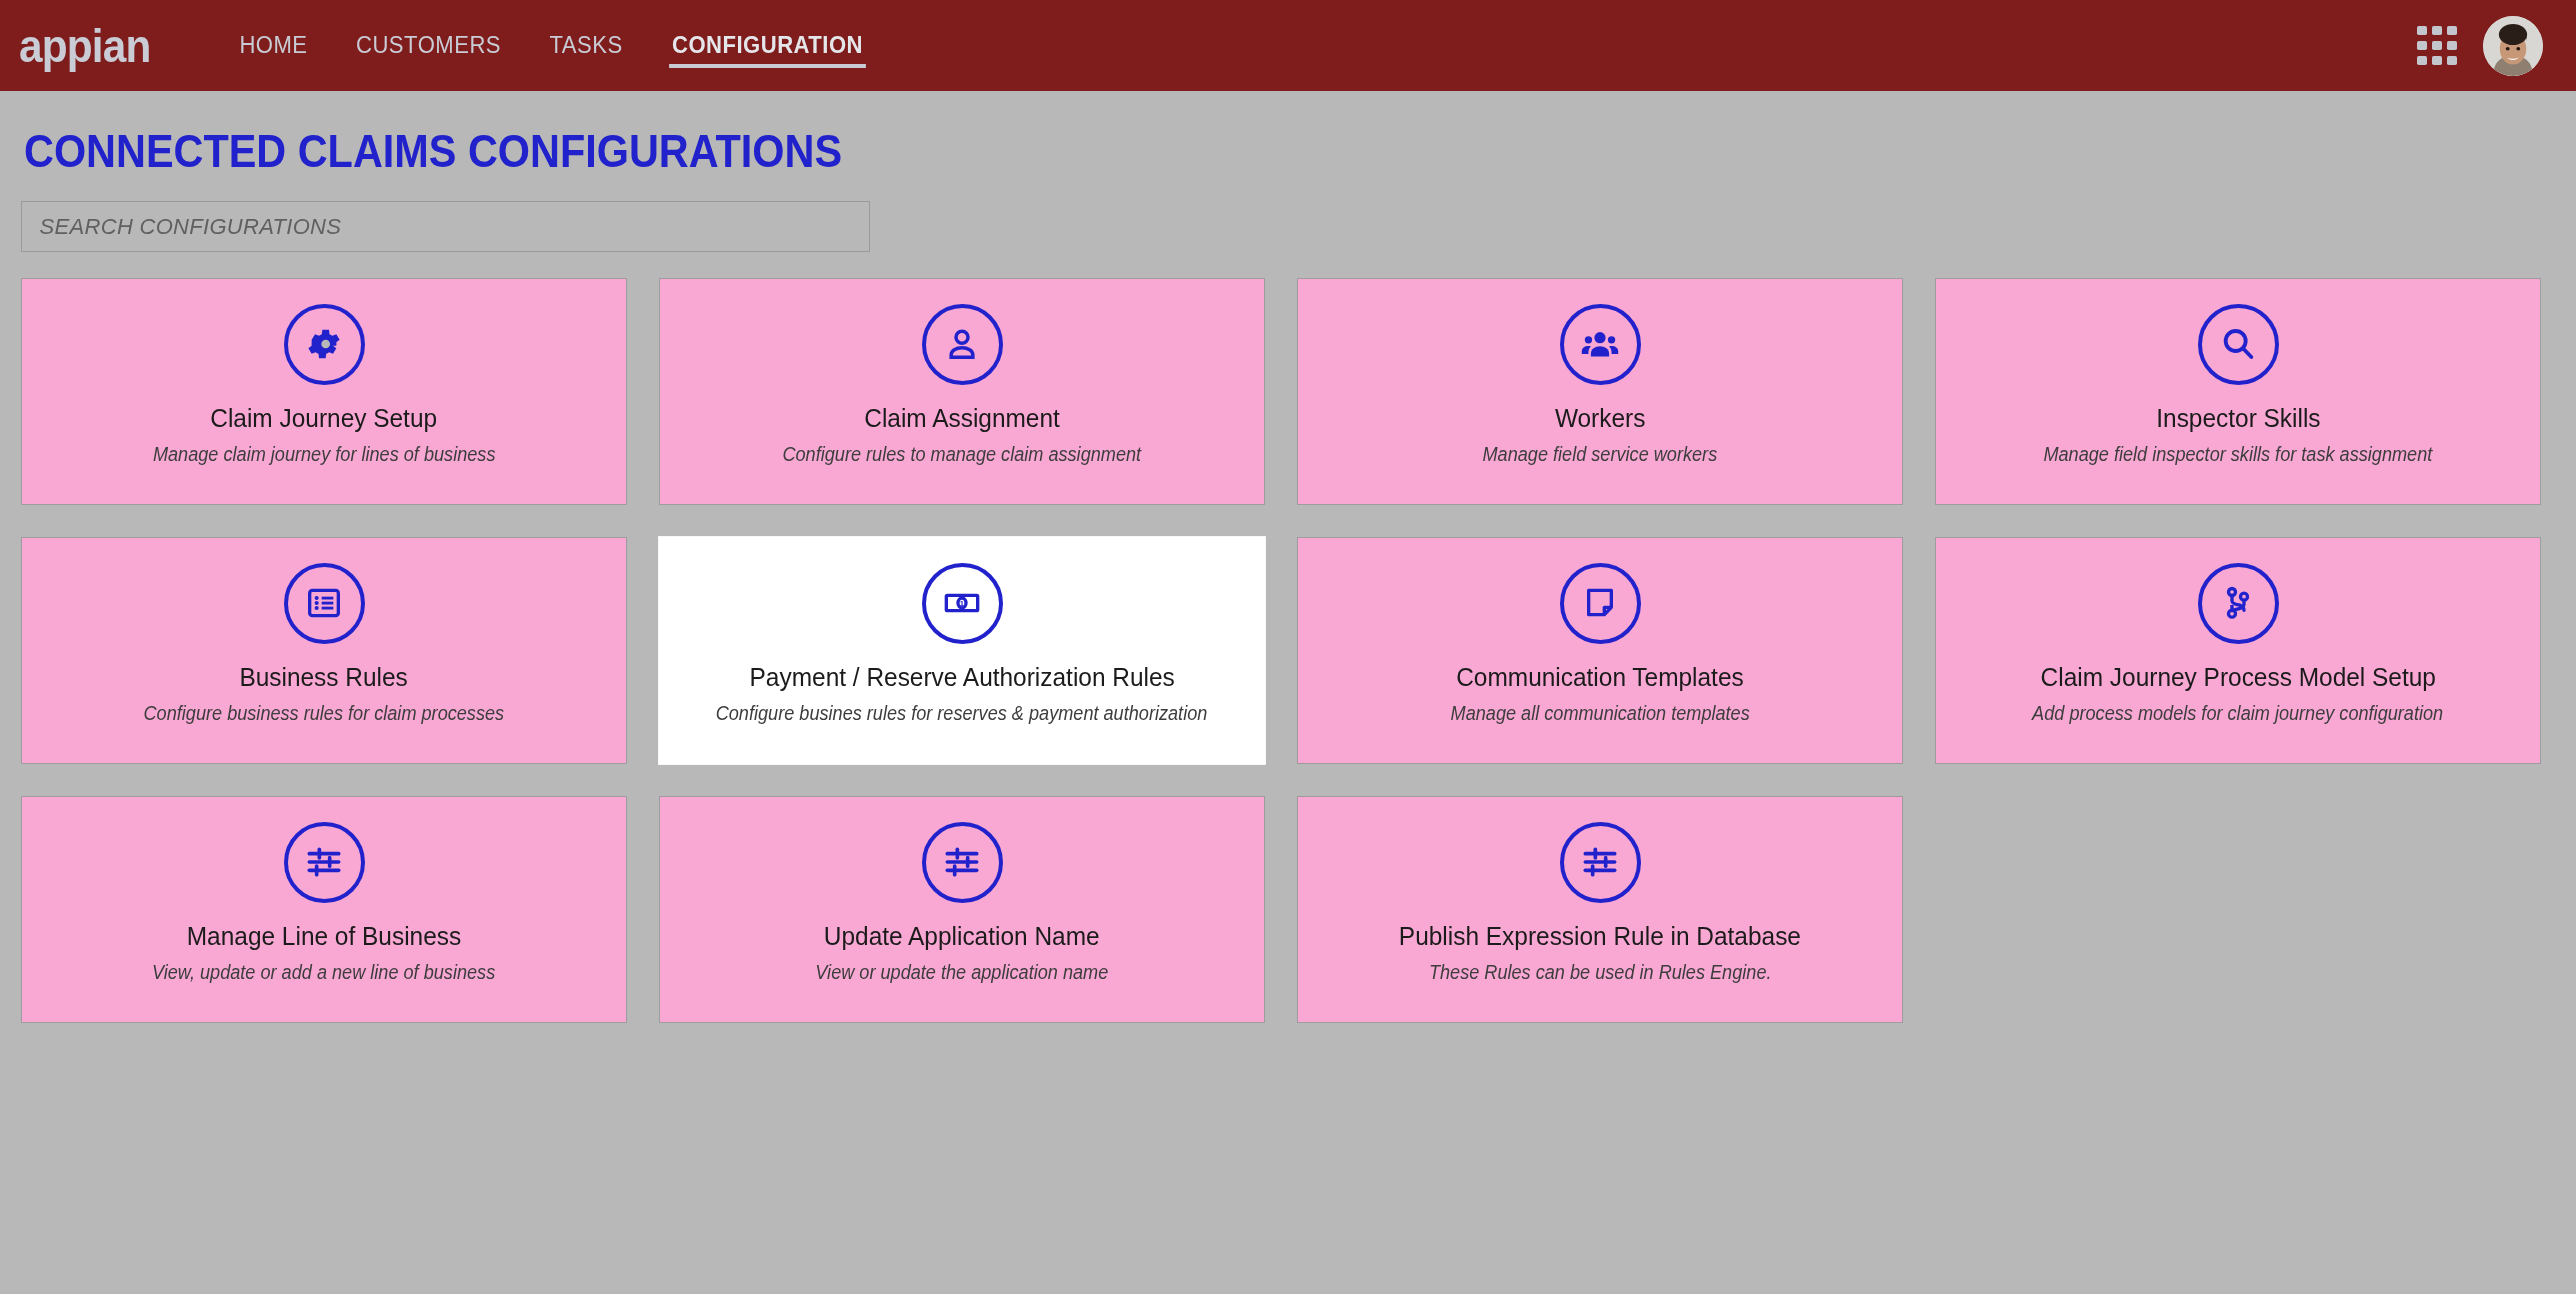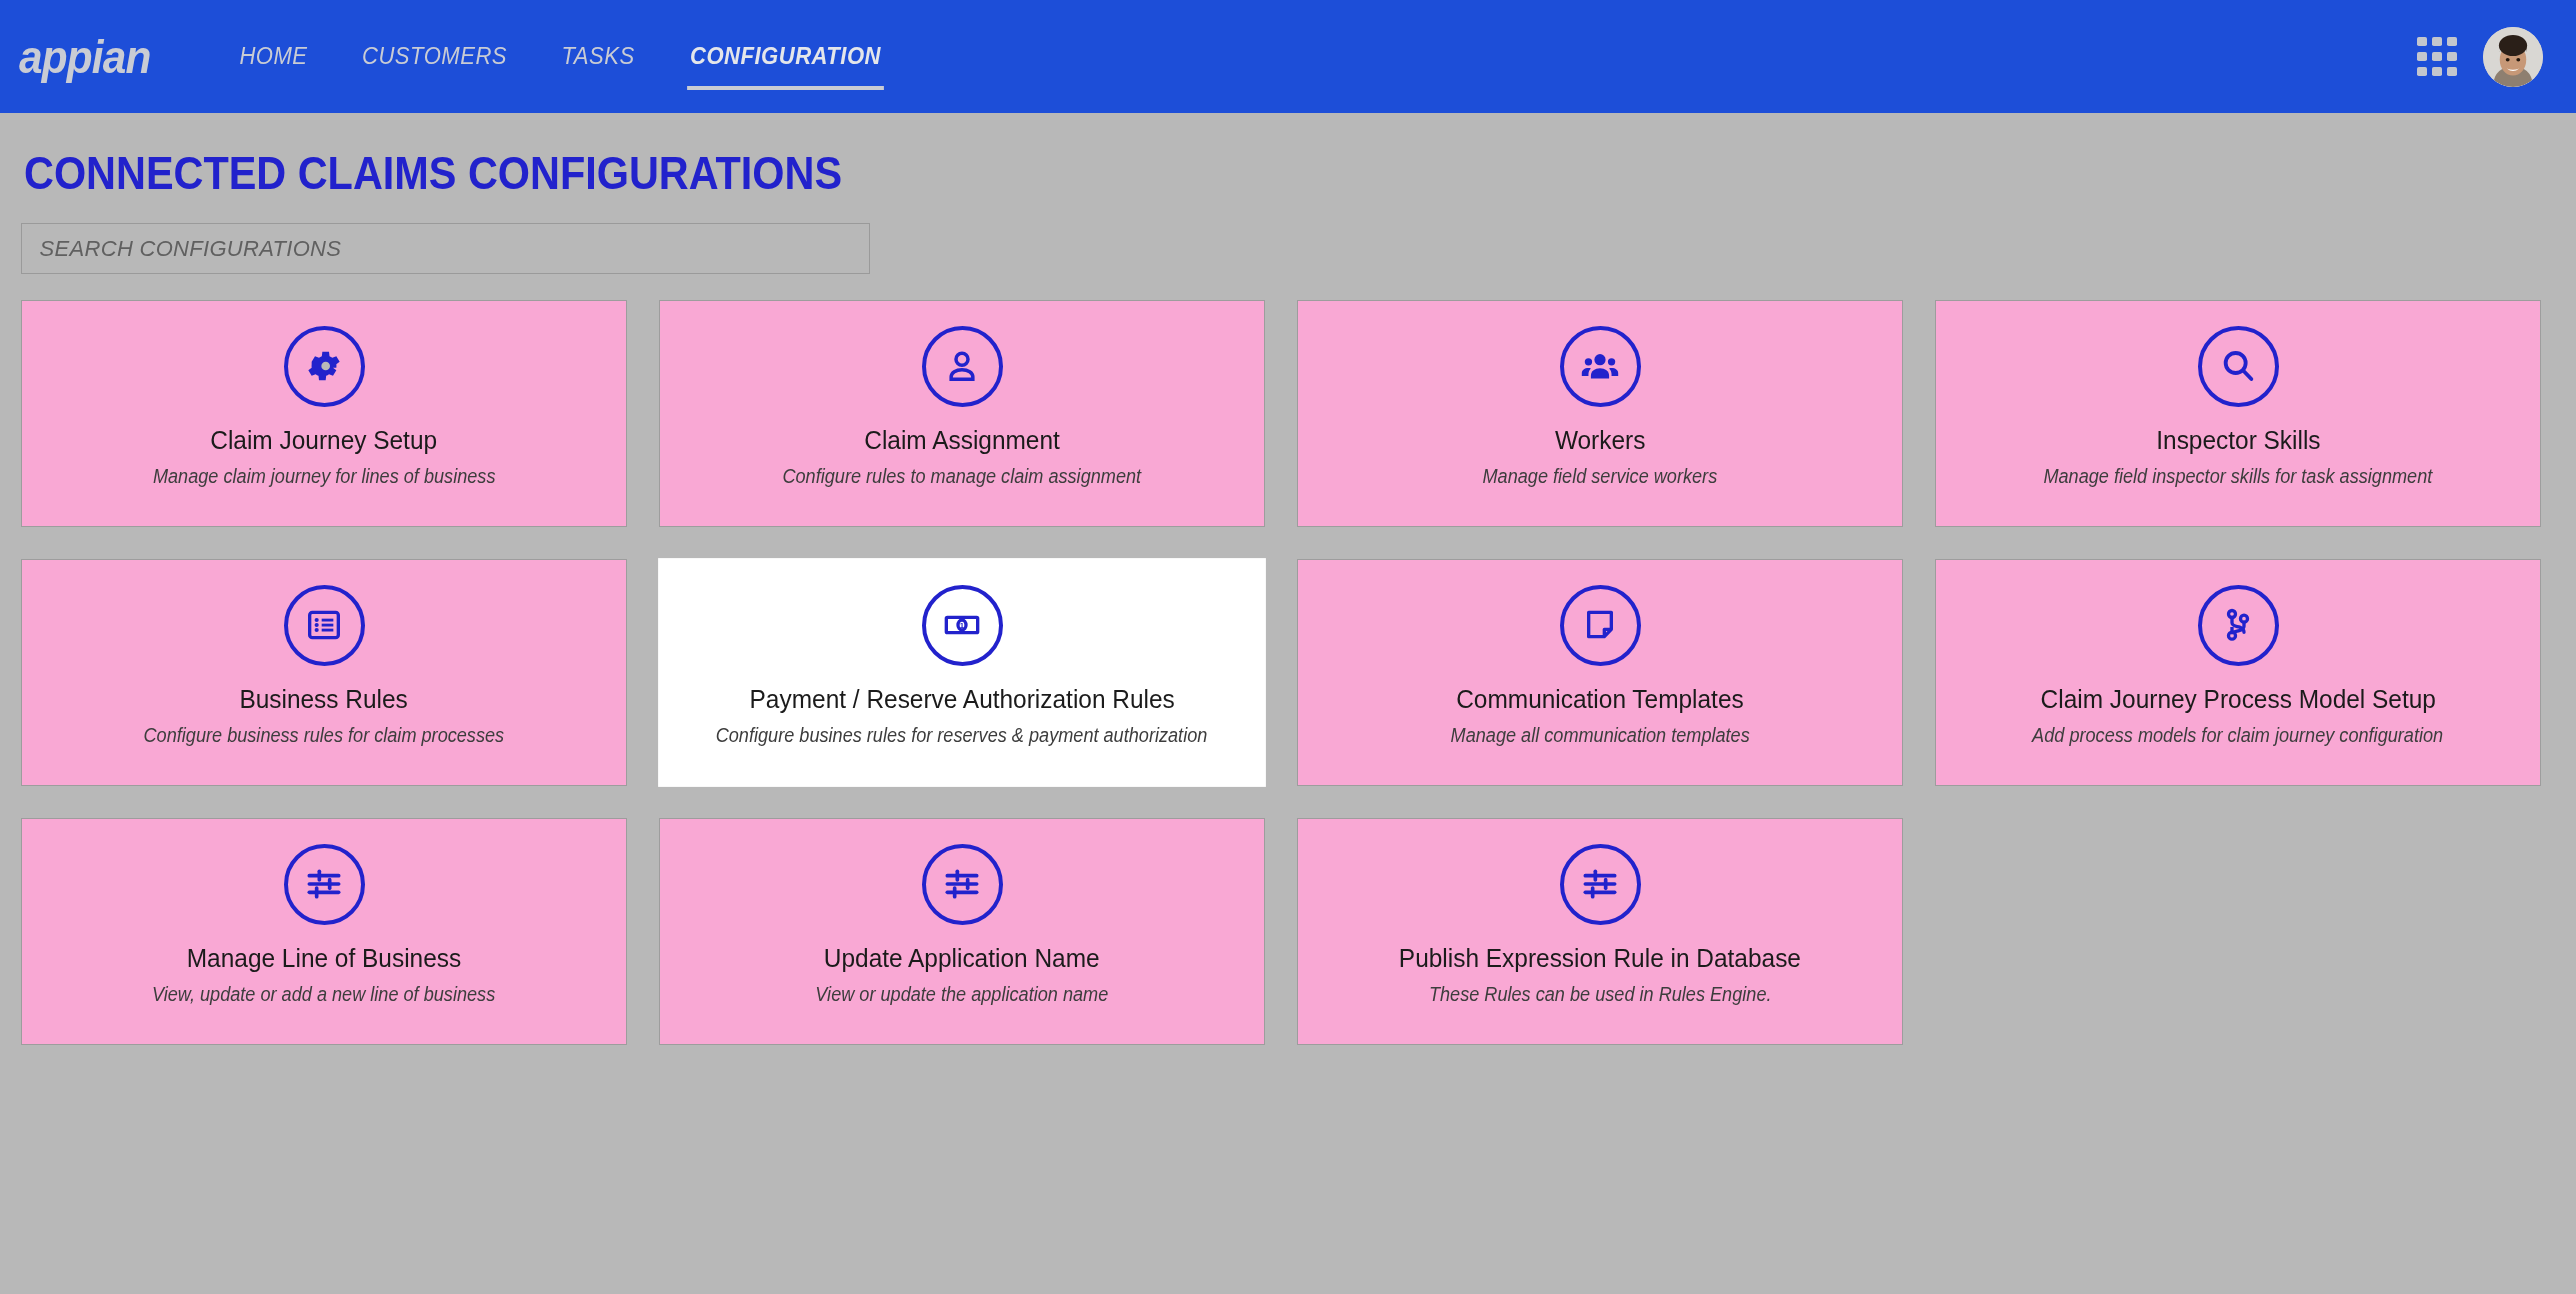--- a/index.html
+++ b/index.html
@@ -11,46 +11,45 @@
   }
 
   body {
     background: #b8b8b8;
     font-family: "Liberation Sans", sans-serif;
     -webkit-font-smoothing: antialiased;
   }
 
   
   #app-header {
-    height: 113px;
-    background: #1d4ed8;
+    height: 91px;
+    background: #7f1d1d;
     display: flex;
     align-items: center;
     padding: 0 33px 0 19.3px;
     position: relative;
-    font-style: italic;
   }
 
   #brand-logo {
     font-family: "Liberation Sans", sans-serif;
     font-size: 46px;
     font-weight: 700;
     color: #c9ccd4;
     letter-spacing: -0.9px;
     line-height: 1;
     transform: scaleX(0.92);
     transform-origin: left center;
     margin-right: 55px;
     user-select: none;
   }
 
   #main-nav {
     display: flex;
     align-items: center;
-    gap: 8px;
+    gap: 2px;
     height: 100%;
   }
 
   .nav-item {
     color: #c9ccd4;
     font-size: 23px;
     letter-spacing: 0.5px;
     padding: 0 21px;
     height: 100%;
     display: flex;

